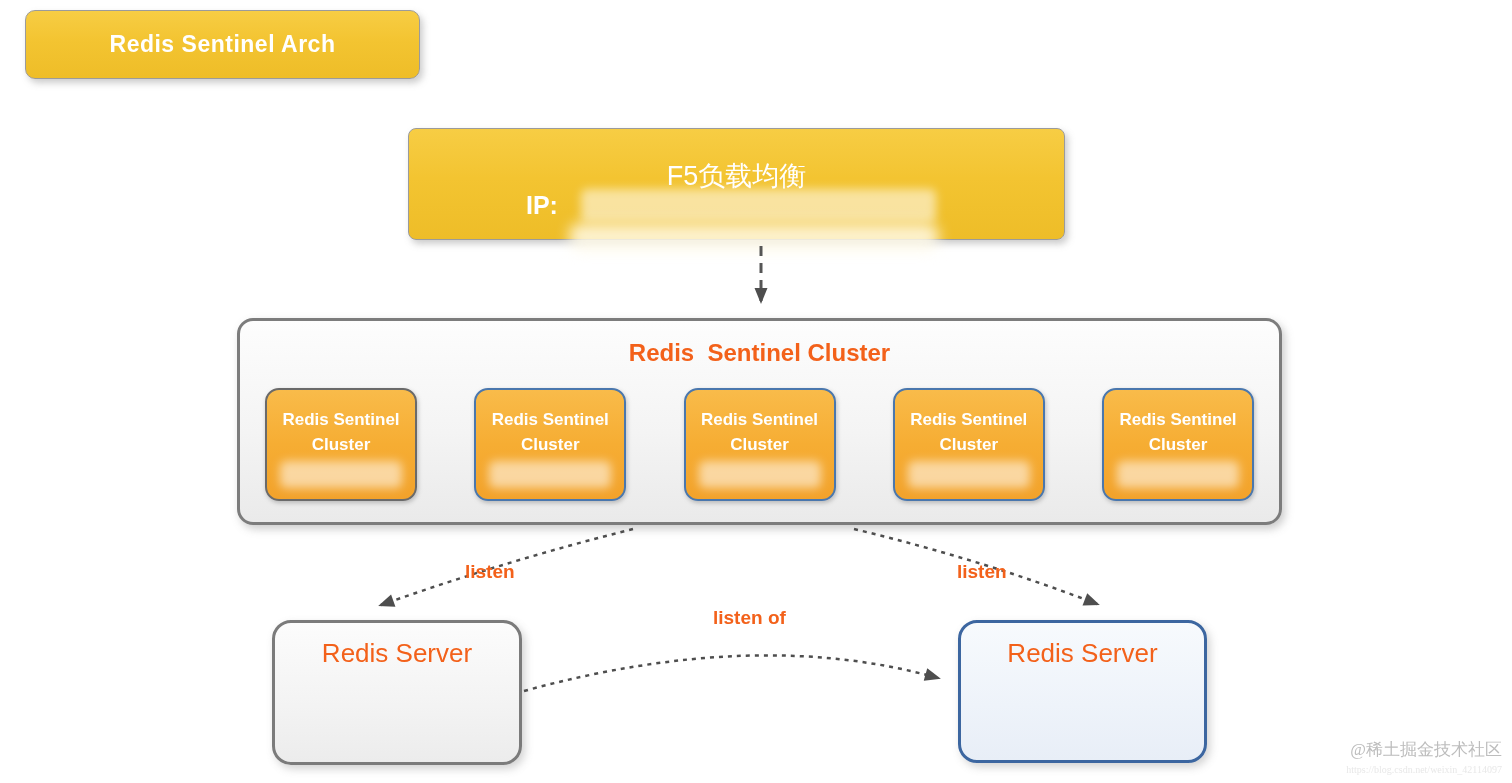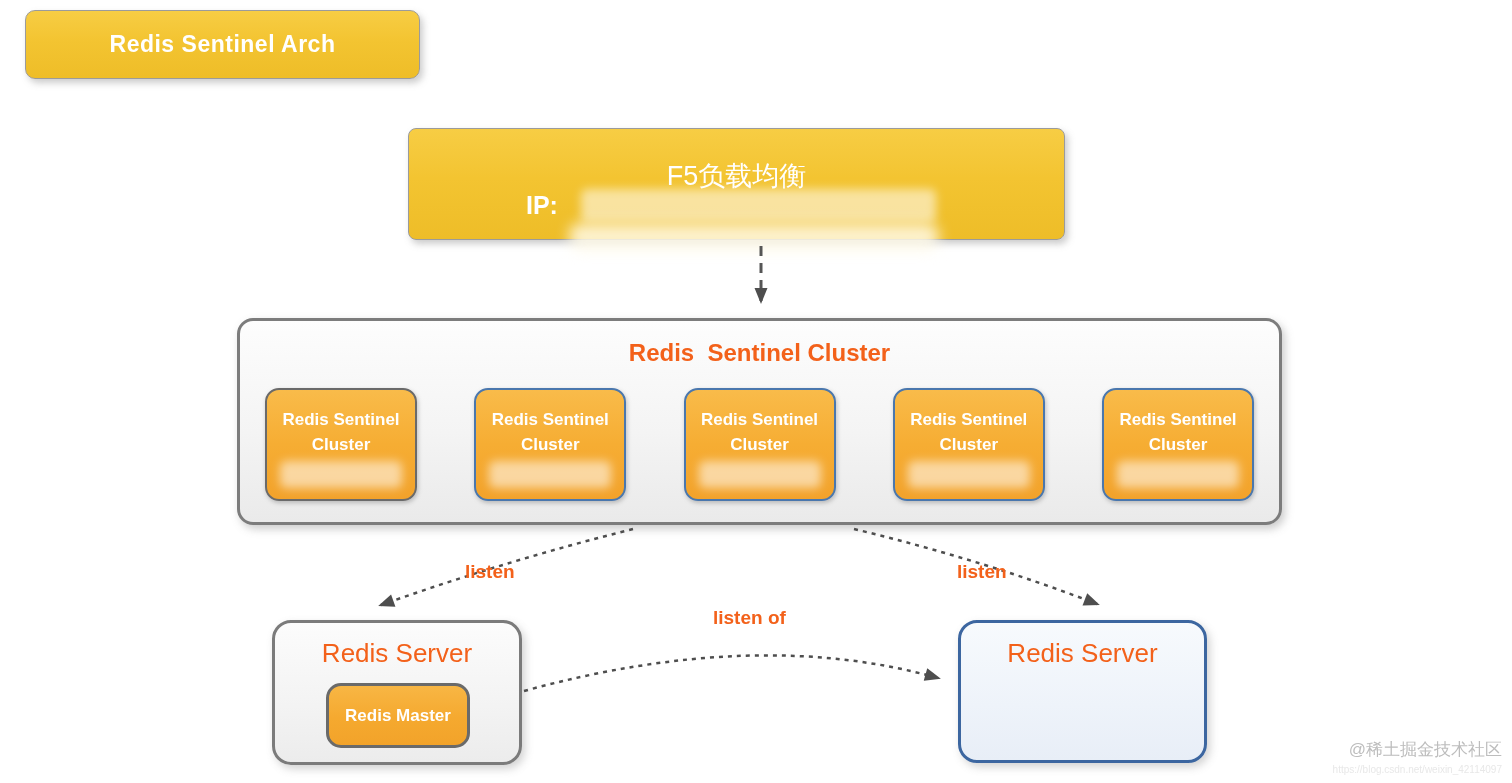--- a/index.html
+++ b/index.html
@@ -169,20 +169,21 @@
     background: linear-gradient(180deg, #f9ae2a 0%, #f7a51a 60%, #f5a017 100%);
     border: 3px solid #33527e;
   }
 
   
   .watermark {
     position: absolute;
     right: 10px; top: 738px;
     text-align: right;
     z-index: 5;
+    font-family: Liberation Serif, serif;
   }
   .watermark .community {
     color: #bdbdbd; font-size: 17px;
   }
   .watermark .url {
     margin-top: 3px;
     color: #e8e8e8; font-size: 10px;
   }
 </style>
 </head>
@@ -238,21 +239,20 @@
       </div>
     </div>
   </div>
 
   <div class="edge-label listen-left">listen</div>
   <div class="edge-label listen-right">listen</div>
   <div class="edge-label slave-of">listen of</div>
 
   <div class="server-box master-server">
     <div class="server-title">Redis Server</div>
-    <div class="inner-node master-node">Redis Master</div>
   </div>
 
   <div class="server-box slave-server">
     <div class="server-title">Redis Server</div>
   </div>
 
   <div class="watermark">
     <div class="community">@稀土掘金技术社区</div>
     <div class="url">https://blog.csdn.net/weixin_42114097</div>
   </div>

